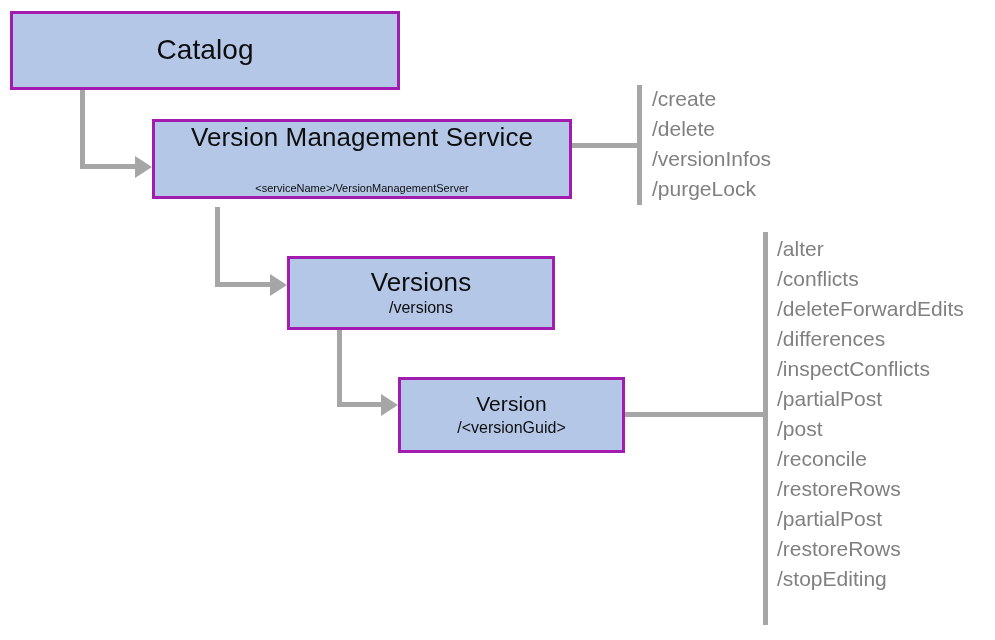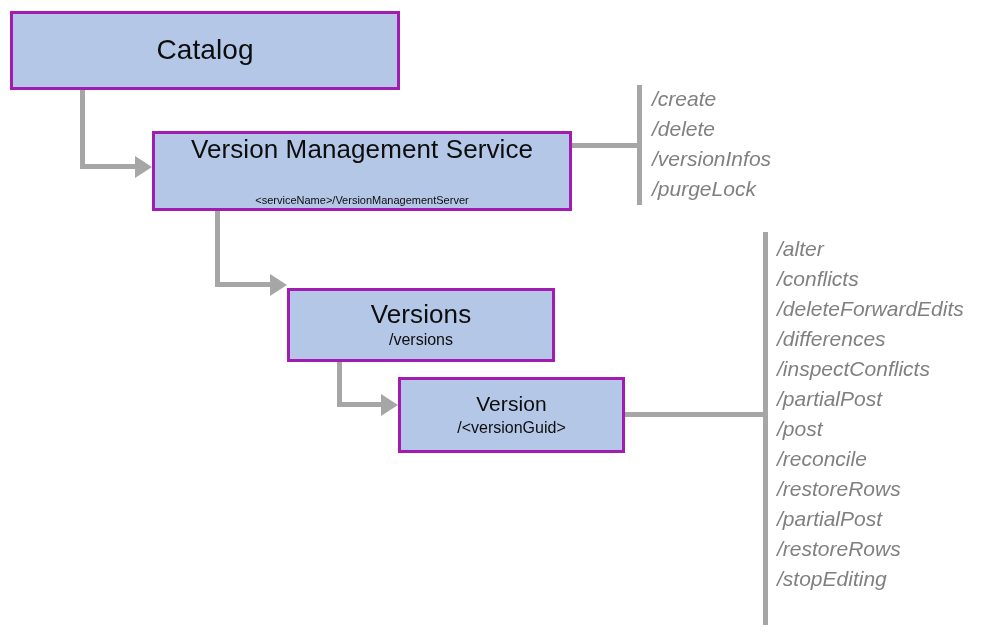--- a/index.html
+++ b/index.html
@@ -41,25 +41,25 @@
     font-size: 15px;
     line-height: 1.15;
     margin-top: 3px;
     white-space: nowrap;
   }
 
   #node-catalog  { left: 10px;  top: 11px;  width: 390px; height: 79px; }
   #node-catalog .node-title { font-size: 28px; }
   #node-catalog .node-path  { font-size: 15px; }
 
-  #node-vms      { left: 152px; top: 131px; width: 420px; height: 80px; gap: 28px; }
+  #node-vms      { left: 152px; top: 119px; width: 420px; height: 80px; gap: 28px; }
   #node-vms .node-title { font-size: 26px; }
   #node-vms .node-path  { font-size: 11px; }
 
-  #node-versions { left: 287px; top: 256px; width: 268px; height: 74px; margin-top: 32px; }
+  #node-versions { left: 287px; top: 256px; width: 268px; height: 74px; }
   #node-versions .node-title { font-size: 26px; }
   #node-versions .node-path  { font-size: 16px; }
 
   #node-version  { left: 398px; top: 377px; width: 227px; height: 76px; }
   #node-version .node-title { font-size: 21px; }
   #node-version .node-path  { font-size: 16px; }
 
   
   .seg {
     position: absolute;
@@ -75,21 +75,20 @@
     border-top: 11px solid transparent;
     border-bottom: 11px solid transparent;
     border-left: 17px solid #a6a6a6;
   }
 
   
   .oplist {
     position: absolute;
     color: #808080;
     white-space: nowrap;
-    font-style: italic;
   }
   .op {
     font-size: 21px;
     line-height: 30px;
   }
   #oplist-service { left: 652px; top: 84px; }
   #oplist-version { left: 777px; top: 234px; }
   #oplist-version .op { line-height: 30px; }
 </style>
 </head>

